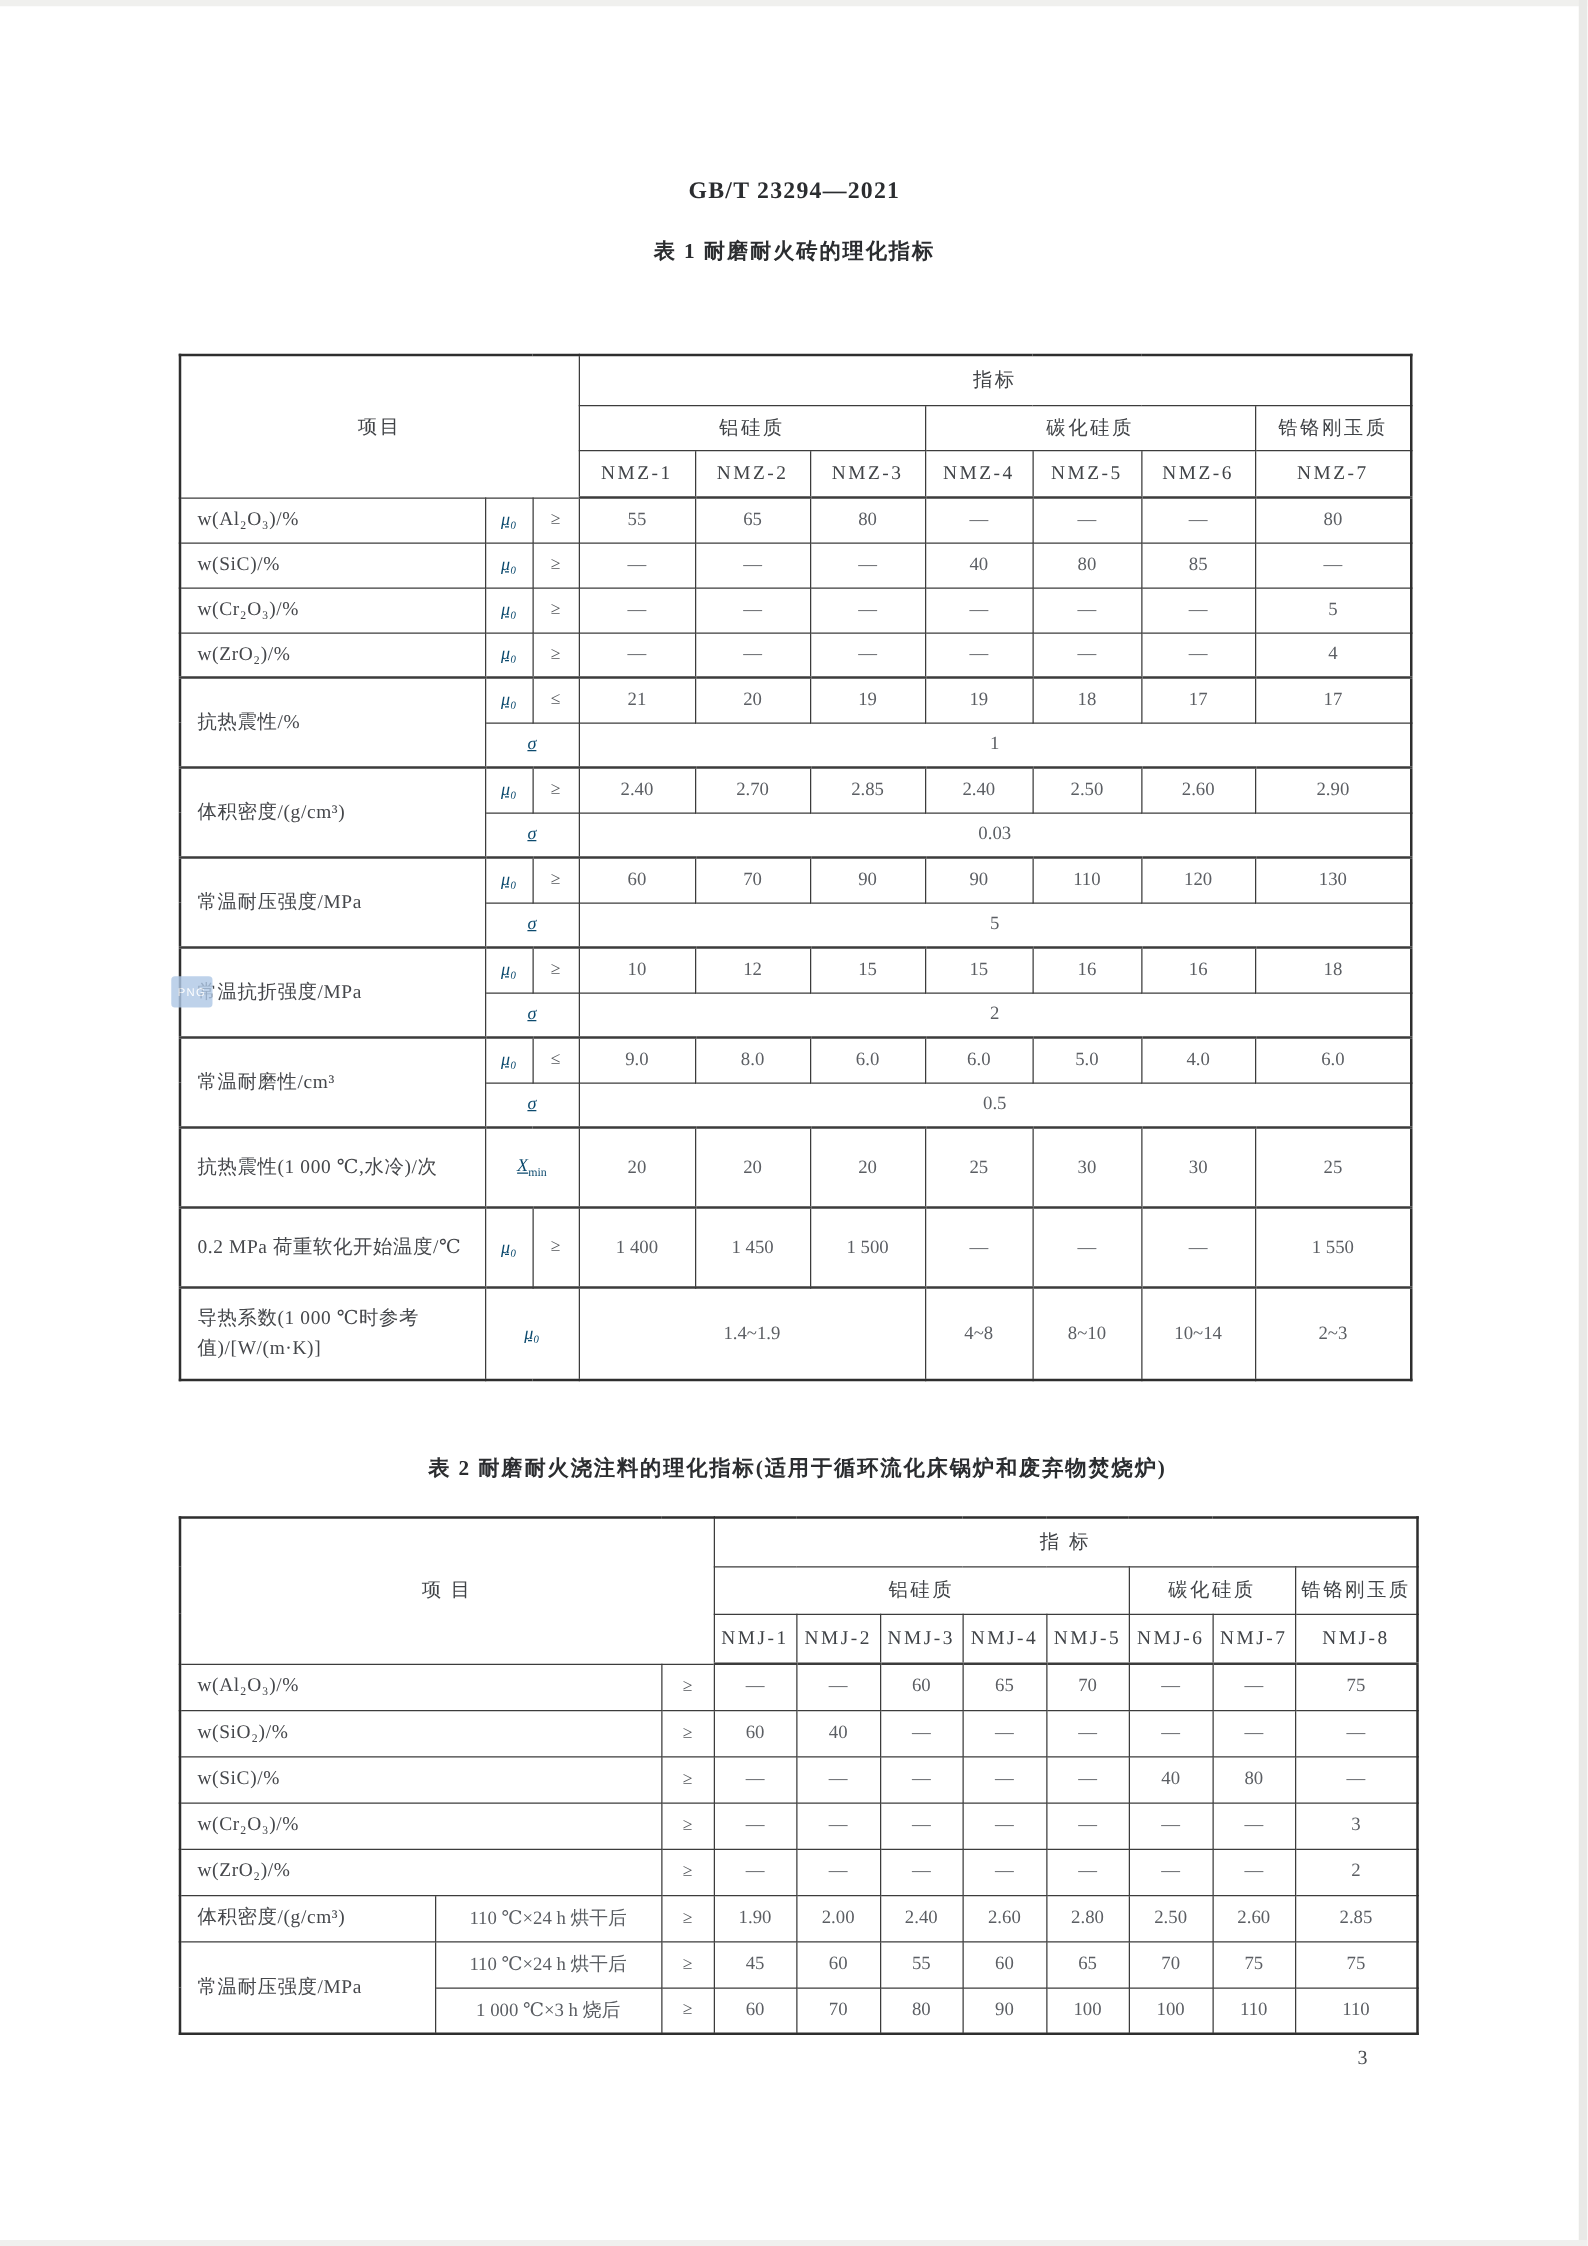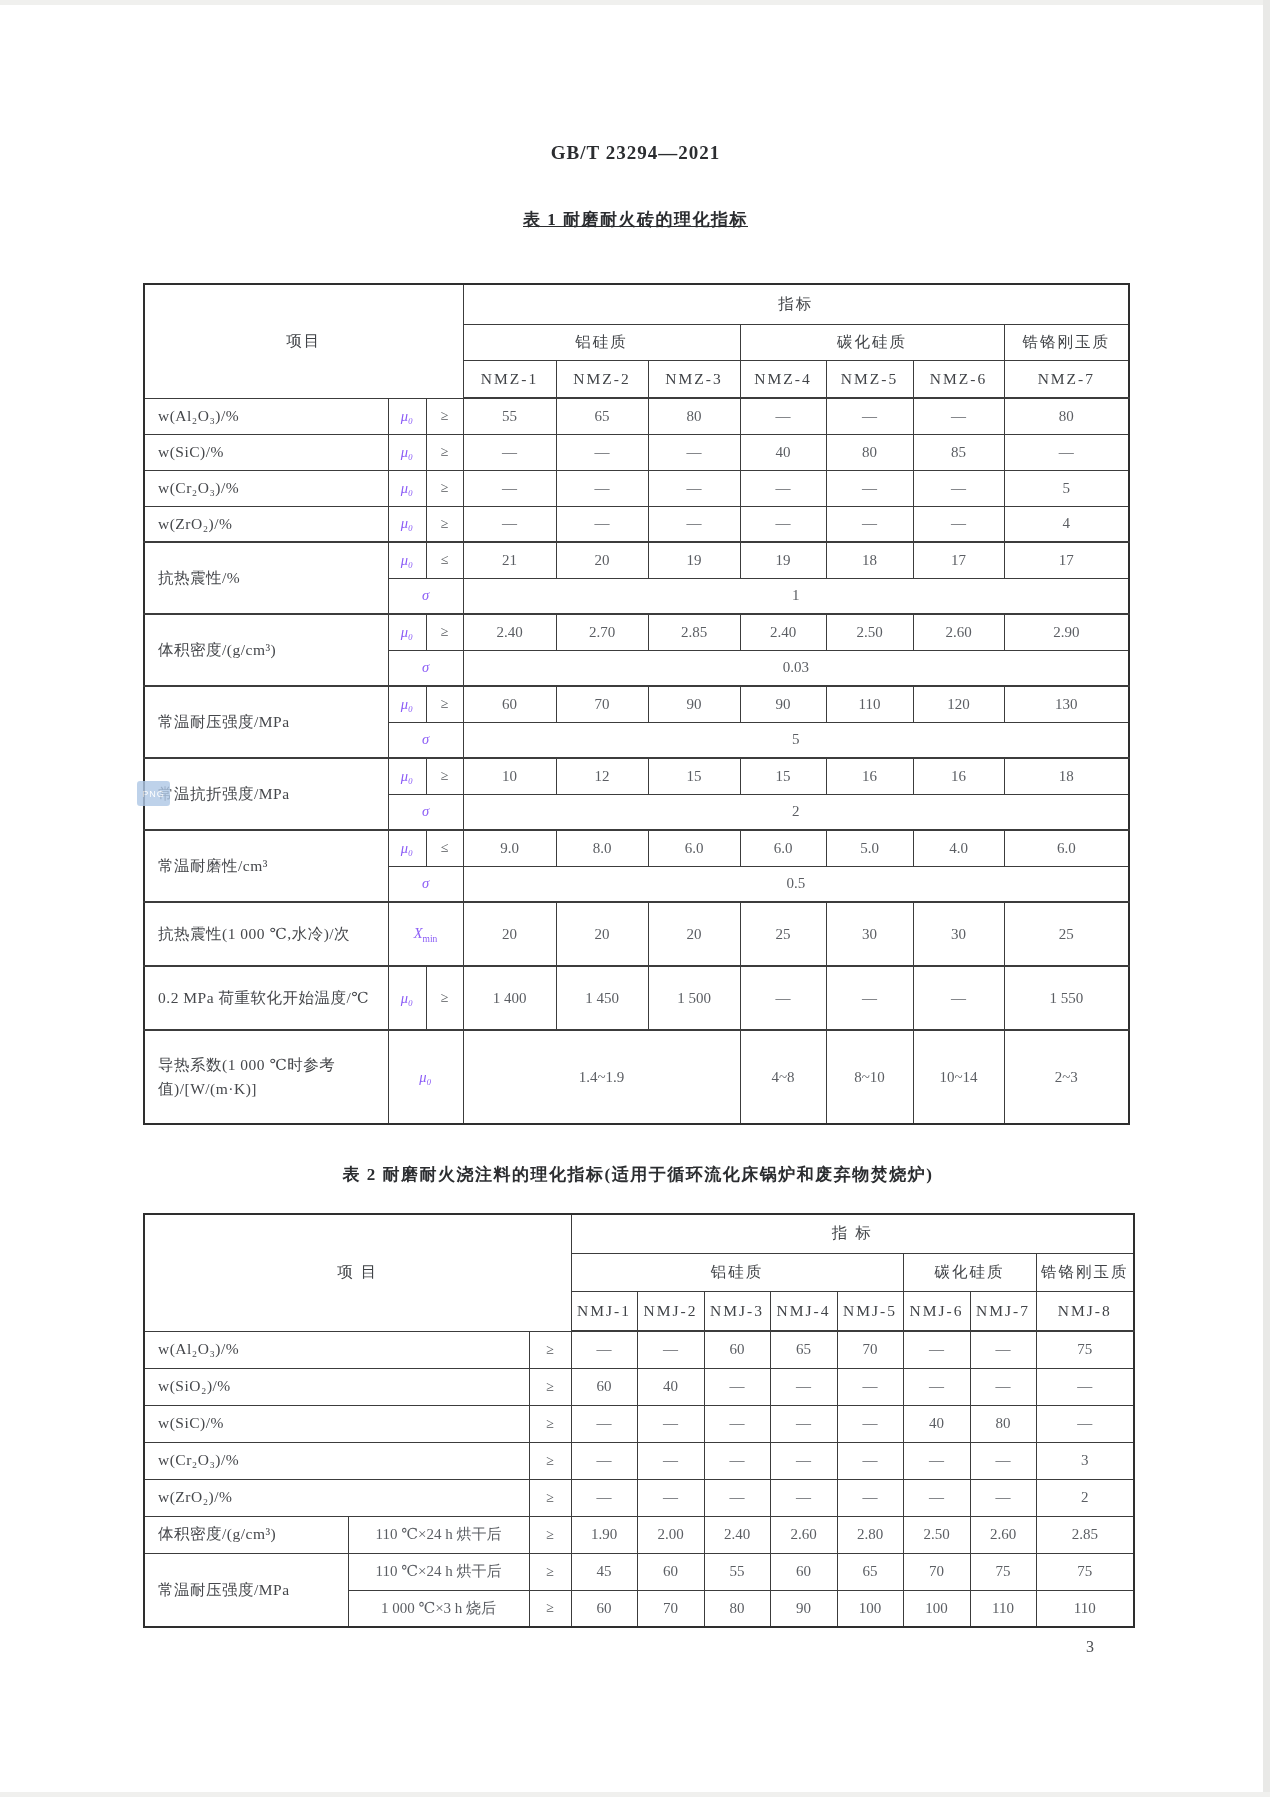--- a/index.html
+++ b/index.html
@@ -6,36 +6,36 @@
   body{background:#f4f4f2;font-family:"Liberation Serif","DejaVu Serif",serif;}
   .page{position:relative;width:1270px;height:1797px;background:#ffffff;margin:0 auto;overflow:hidden;}
   .scan-edge-right{position:absolute;top:0;right:0;width:7px;height:100%;background:#e9e9e7;}
   .scan-edge-top{position:absolute;top:0;left:0;width:100%;height:5px;background:#f0f0ee;}
   .scan-edge-bottom{position:absolute;bottom:0;left:0;width:100%;height:5px;background:#f0f0ee;}
 
   .std-code{position:absolute;top:142px;left:143px;width:985px;text-align:center;
     font-size:19px;font-weight:bold;color:#2b2d30;letter-spacing:1px;}
   .tbl-title{position:absolute;left:143px;text-align:center;font-size:17px;font-weight:bold;
     color:#2b2d30;letter-spacing:1.5px;}
-  #t1-title{top:208px;width:985px;text-decoration:underline;}
+  #t1-title{top:189px;width:985px;}
   #t2-title{top:1163px;width:990px;}
 
   table{border-collapse:collapse;table-layout:fixed;position:absolute;background:#fff;}
   #table1{left:143px;top:283px;width:985px;border:2px solid #2e2e2e;}
   #table2{left:143px;top:1213px;width:990px;border:2px solid #2e2e2e;}
   td{border:1px solid #3c3c3c;text-align:center;vertical-align:middle;
      font-size:15px;color:#5b5e63;padding:0;overflow:hidden;}
   td.lbl{text-align:left;padding:2px 6px 2px 13px;font-size:15.5px;color:#45474b;
      letter-spacing:0.5px;line-height:1.55;}
   td.hdr{font-size:15.5px;color:#404347;letter-spacing:2px;}
-  td.sym{font-style:italic;font-size:14.5px;color:#8b5cf6;}
+  td.sym{font-style:italic;font-size:14.5px;color:#0c4a6e;text-decoration:underline;}
   td.rel{font-size:14px;color:#53565a;}
   sub.xsub{font-size:9.5px;font-style:normal;letter-spacing:0;}
   tr.h40{height:40px;} tr.h39{height:39px;} tr.h38{height:38px;} tr.h36{height:36px;}
-  tr.r36{height:36px;} tr.r37{height:37px;} tr.r64{height:64px;margin-top:14px;} tr.r74{height:94px;}
+  tr.r36{height:36px;} tr.r37{height:37px;} tr.r64{height:64px;margin-top:14px;} tr.r74{height:74px;}
   tr.grp td{border-top-width:2px;}
   tr.hb td{border-bottom-width:2px;}
 
   .png-badge{position:absolute;left:137px;top:781px;width:33px;height:25px;
     background:#afc8e6;opacity:.8;border-radius:3px;color:#ffffff;font-size:9px;
     font-family:"Liberation Sans",sans-serif;display:flex;align-items:center;
     justify-content:center;z-index:5;letter-spacing:1px;}
   .page-num{position:absolute;left:1060px;top:1638px;width:60px;text-align:center;
     font-size:16px;color:#4c4e52;}
 </style>

